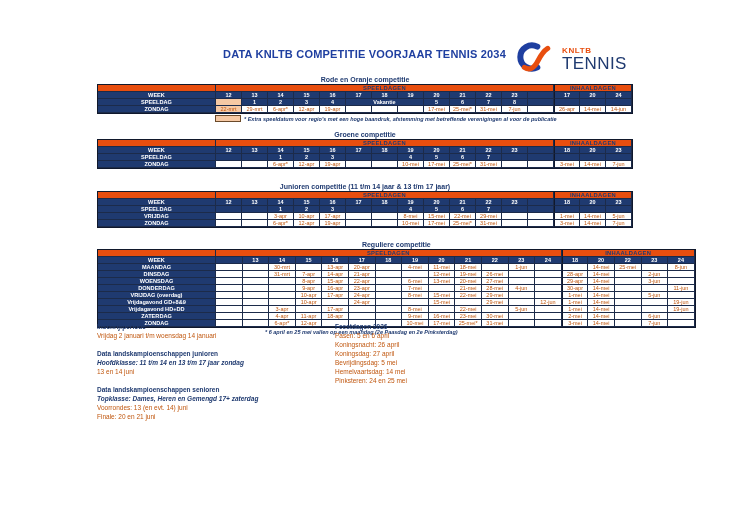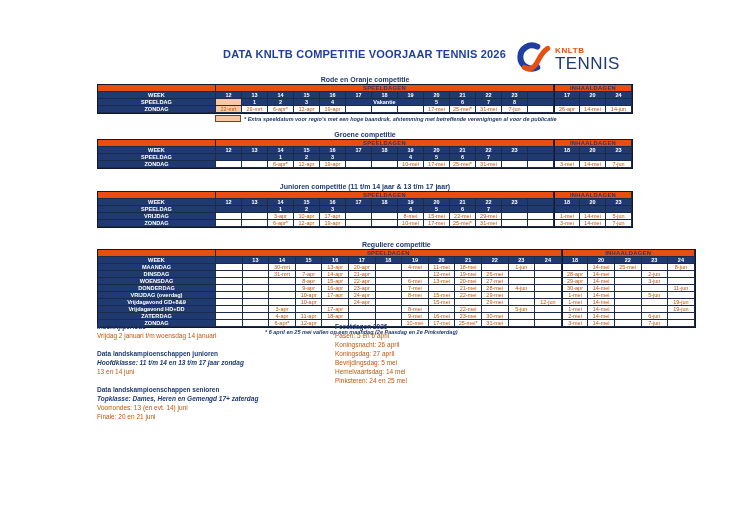--- a/index.html
+++ b/index.html
@@ -1,19 +1,19 @@
 <!DOCTYPE html>
 <html><head>
 <meta charset="utf-8">
 <style>
   html,body{margin:0;padding:0;background:#fff;}
   body{width:730px;height:516px;position:relative;font-family:"Liberation Sans",sans-serif;overflow:hidden;}
   .page-title{position:absolute;left:97px;top:48px;width:535px;text-align:center;
     font-size:11px;font-weight:bold;color:#1f3fa0;letter-spacing:.2px;}
-  .logo{position:absolute;left:514px;top:40px;display:flex;align-items:center;gap:3px;}
+  .logo{position:absolute;left:514px;top:40px;display:flex;align-items:center;gap:10px;}
   .logo-text{display:flex;flex-direction:column;line-height:1;}
   .brand-small{color:#e84e0f;font-size:8px;font-weight:bold;letter-spacing:.6px;}
   .brand-large{color:#1f3a70;font-size:17px;font-weight:normal;letter-spacing:.4px;}
   #tables{position:absolute;left:97px;top:76px;}
   .tbl-wrap{width:max-content;}
   .tbl-wrap.m1{margin-bottom:9px;} .tbl-wrap.m2{margin-bottom:14px;} .tbl-wrap.m3{margin-bottom:13px;}
   .tbl-title{width:100%;text-align:center;font-size:7px;font-weight:bold;color:#1f3a70;margin-bottom:1px;}
   .tbl{display:grid;grid-auto-rows:7px;border:1.2px solid #10182c;width:max-content;}
   .cell{border-right:.6px solid #1c2b4a;border-bottom:.6px solid #1c2b4a;display:flex;
     align-items:center;justify-content:center;font-size:5.5px;line-height:6px;overflow:hidden;white-space:nowrap;}
@@ -31,21 +31,21 @@
   .col-left{width:238px;}
   .block{margin-bottom:9px;}
   .block-h{font-size:6.5px;font-weight:bold;color:#1f3a70;line-height:9px;}
   .line{font-size:6.5px;line-height:9px;}
   .line.orange{color:#c0570f;}
   .line.blueitalic{color:#1f3a70;font-weight:bold;font-style:italic;}
 </style>
 </head>
 <body>
 
-<div class="page-title">DATA KNLTB COMPETITIE VOORJAAR TENNIS 2026</div>
+<div class="page-title">DATA KNLTB COMPETITIE VOORJAAR TENNIS 2034</div>
 
 <div class="logo">
   <span>
     <svg width="38" height="34" viewBox="0 0 44 38">
       <path d="M27 7 A13.5 13.5 0 1 0 27 31" fill="none" stroke="#1f3fa0" stroke-width="7" stroke-linecap="round"></path>
       <path d="M12 31 Q21 37 28 23 Q33 13 39 9" fill="none" stroke="#e84e0f" stroke-width="6" stroke-linecap="round"></path>
     </svg>
   </span>
   <span class="logo-text">
     <span class="brand-small">KNLTB</span>

